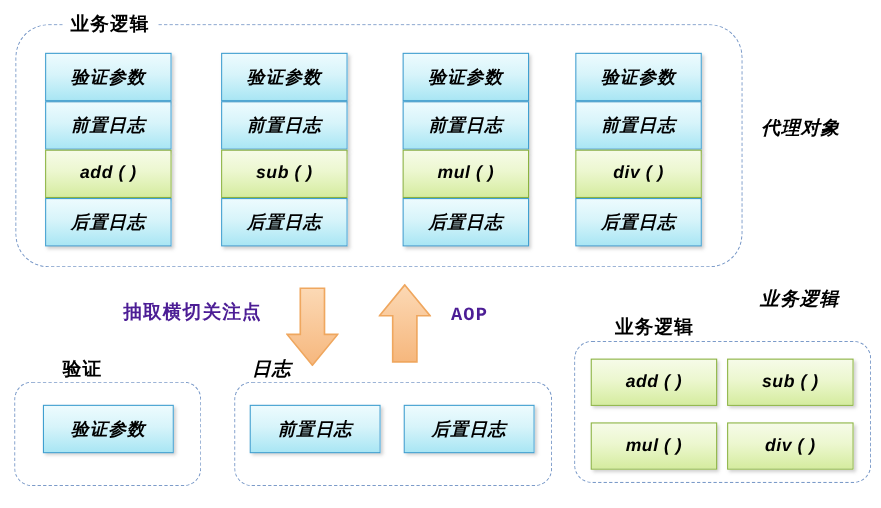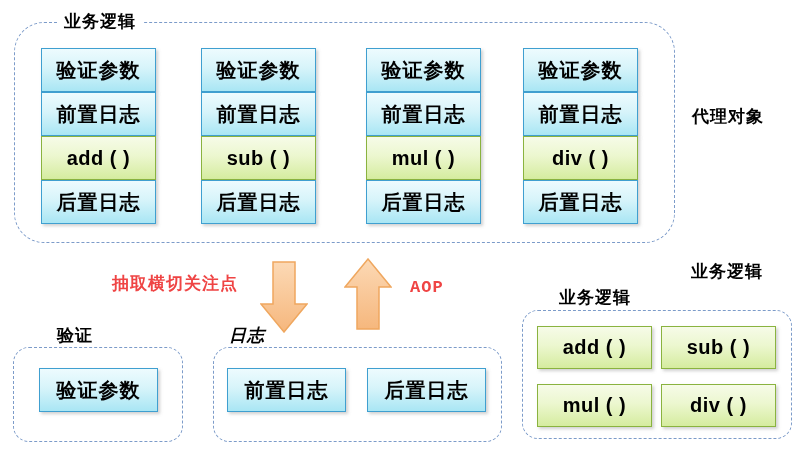--- a/index.html
+++ b/index.html
@@ -35,35 +35,37 @@
   }
   .side-label {
     position: absolute;
     font-size: 17px;
     font-weight: bold;
     color: #000000;
     letter-spacing: 1px;
     line-height: 22px;
     z-index: 5;
     white-space: nowrap;
+    font-style: italic;
   }
 
   
   .box {
     position: absolute;
     display: flex;
     align-items: center;
     justify-content: center;
-    font-size: 20px;
+    font-size: 16px;
     font-weight: bold;
     color: #000000;
     letter-spacing: 1px;
     text-align: center;
     box-shadow: 2px 2px 3px rgba(120,120,120,0.35);
     z-index: 3;
+    font-style: italic;
   }
   .box.blue {
     border: 1px solid #3f9fd0;
     background: linear-gradient(to bottom, #edfbfe 0%, #d7f4fa 45%, #a9e6f4 100%);
   }
   .box.green {
     border: 1px solid #8ab33f;
     background: linear-gradient(to bottom, #f6fbe8 0%, #ecf7cf 45%, #d5ec9f 100%);
   }
   .box.purple {
@@ -74,21 +76,21 @@
   }
   .stackbox { width: 115px; height: 44px; }
   .latin { letter-spacing: 0.5px; }
 
   .arrow-icon { position: absolute; z-index: 2; }
 
   .flow-label {
     position: absolute;
     font-size: 17px;
     font-weight: bold;
-    color: #ef4444;
+    color: #4c1d95;
     letter-spacing: 1px;
     line-height: 22px;
     white-space: nowrap;
     z-index: 4;
   }
 </style>
 </head>
 <body>
 
 <div class="canvas">

